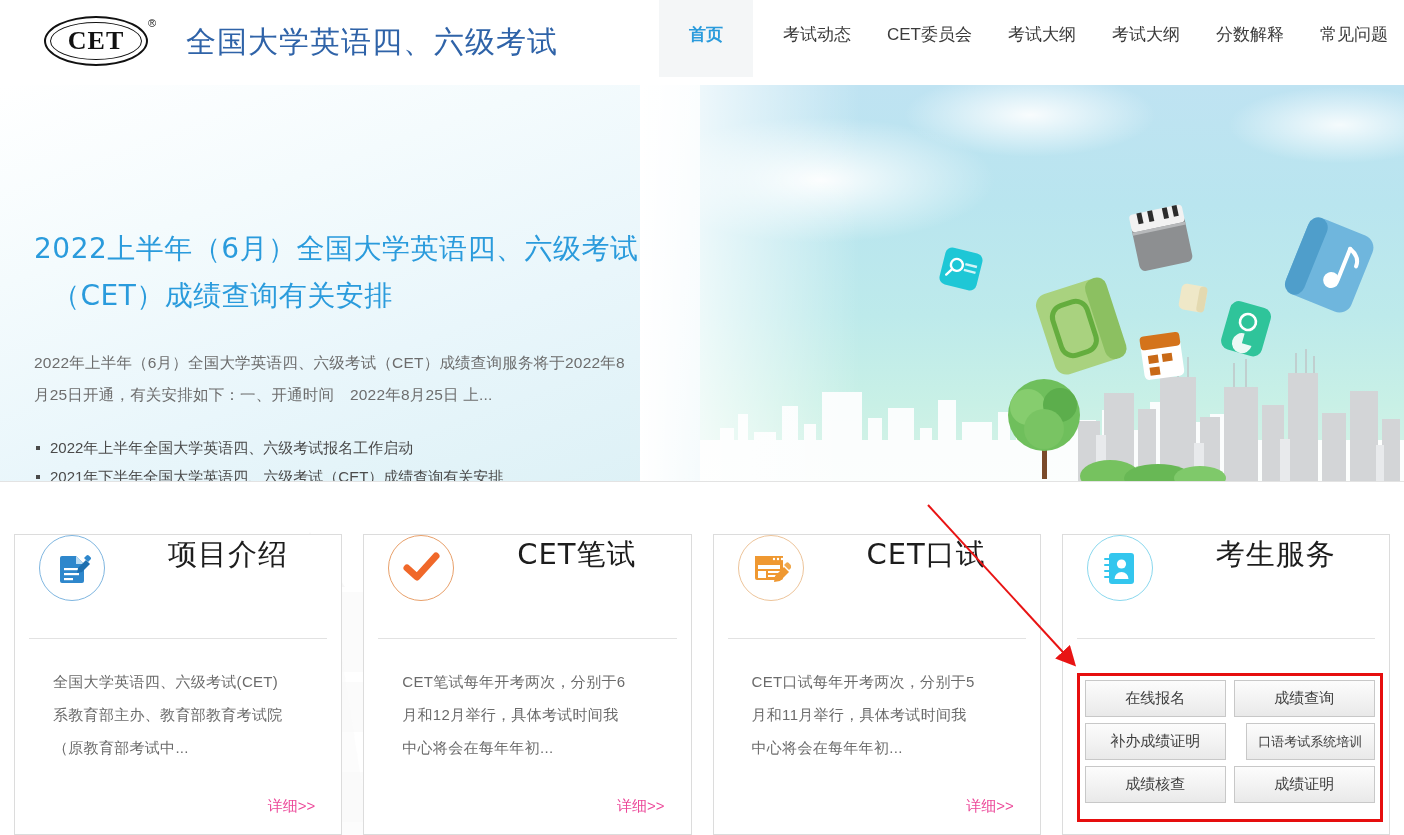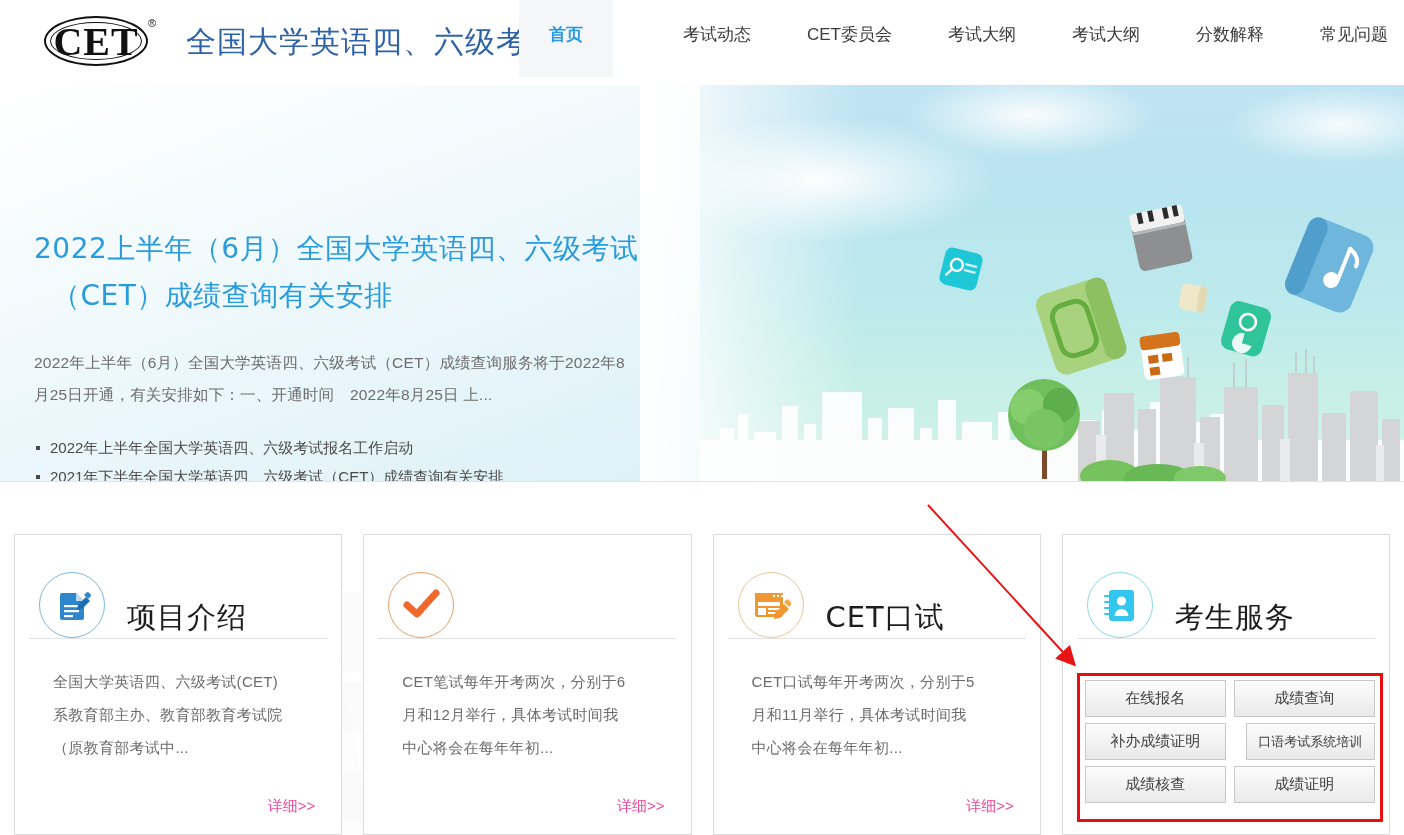--- a/index.html
+++ b/index.html
@@ -24,35 +24,35 @@
     border:2.5px solid #111; border-radius:50%;
   }
   .cet-ellipse:after{
     content:""; position:absolute; left:4px; top:4px; right:4px; bottom:4px;
     border:1.5px solid #111; border-radius:50%;
   }
   .cet-text{
     position:absolute; left:0; top:2px; width:104px; height:50px;
     display:flex; align-items:center; justify-content:center;
     font-family:"Liberation Serif","DejaVu Serif",serif;
-    font-size:40px; font-weight:700; letter-spacing:1px; color:#111;
+    font-size:26px; font-weight:700; letter-spacing:1px; color:#111;
   }
   .cet-reg{
     position:absolute; left:104px; top:3px; font-size:11px; color:#111;
     font-family:"Liberation Sans",sans-serif;
   }
   .brand-title{
     margin-left:30px; font-size:30px; font-weight:400; color:#2f63a8;
     letter-spacing:1px; white-space:nowrap;
     font-family:"DejaVu Sans","Liberation Sans",sans-serif;
   }
 
   .nav{
     position:absolute; right:0; top:0; height:69px;
-    display:flex; align-items:center;gap:20px;
+    display:flex; align-items:center;
   }
   .nav-item{
     position:relative; height:85px; display:flex; align-items:center; justify-content:center;
     font-size:17px; color:#3b3b3b; white-space:nowrap; cursor:pointer;
     padding:0 18px;
   }
   .nav-item.active{
     background:#f4f6f7; color:#2a9bdc; font-weight:700; width:94px; padding:0;
   }
   .nav-item.active .caret{
@@ -121,21 +121,21 @@
   
   .cards{
     position:absolute; left:14px; top:534px; width:1376px; height:301px;
     display:flex; gap:21px;
   }
   .card{
     width:336px; height:301px; background:#fff; border:1px solid #dcdcdc;
     position:relative;
   }
   .card-head{
-    height:103px; display:flex; align-items:flex-end; padding-left:24px;
+    height:103px; display:flex; align-items:flex-start; padding-left:24px;gap:41px;
   }
   .icon-circle{
     width:66px; height:66px; border-radius:50%; border:1.6px solid #7fb6e0;
     display:flex; align-items:center; justify-content:center; flex:0 0 auto;
   }
   .icon-circle.orange{ border-color:#e8a06a; }
   .icon-circle.orange2{ border-color:#edc49a; }
   .icon-circle.cyan{ border-color:#8ad8ee; }
   .card-title{
     margin-left:22px; font-size:29px; color:#1d1d1d; letter-spacing:1px;
@@ -391,20 +391,21 @@
       <div class="card-more">详细&gt;&gt;</div>
     </div>
 
     <div class="card">
       <div class="card-head">
         <div class="icon-circle orange">
           <svg width="40" height="40" viewBox="0 0 40 40">
             <path d="M6 20 L16 29 L35 8" stroke="#f0682a" stroke-width="7" fill="none" stroke-linecap="round" stroke-linejoin="round"></path>
           </svg>
         </div>
+        <div class="card-title">CET笔试</div>
       </div>
       <div class="card-div"></div>
       <div class="card-body">
         <p>CET笔试每年开考两次，分别于6</p>
         <p>月和12月举行，具体考试时间我</p>
         <p>中心将会在每年年初...</p>
       </div>
       <div class="card-more">详细&gt;&gt;</div>
     </div>
 

